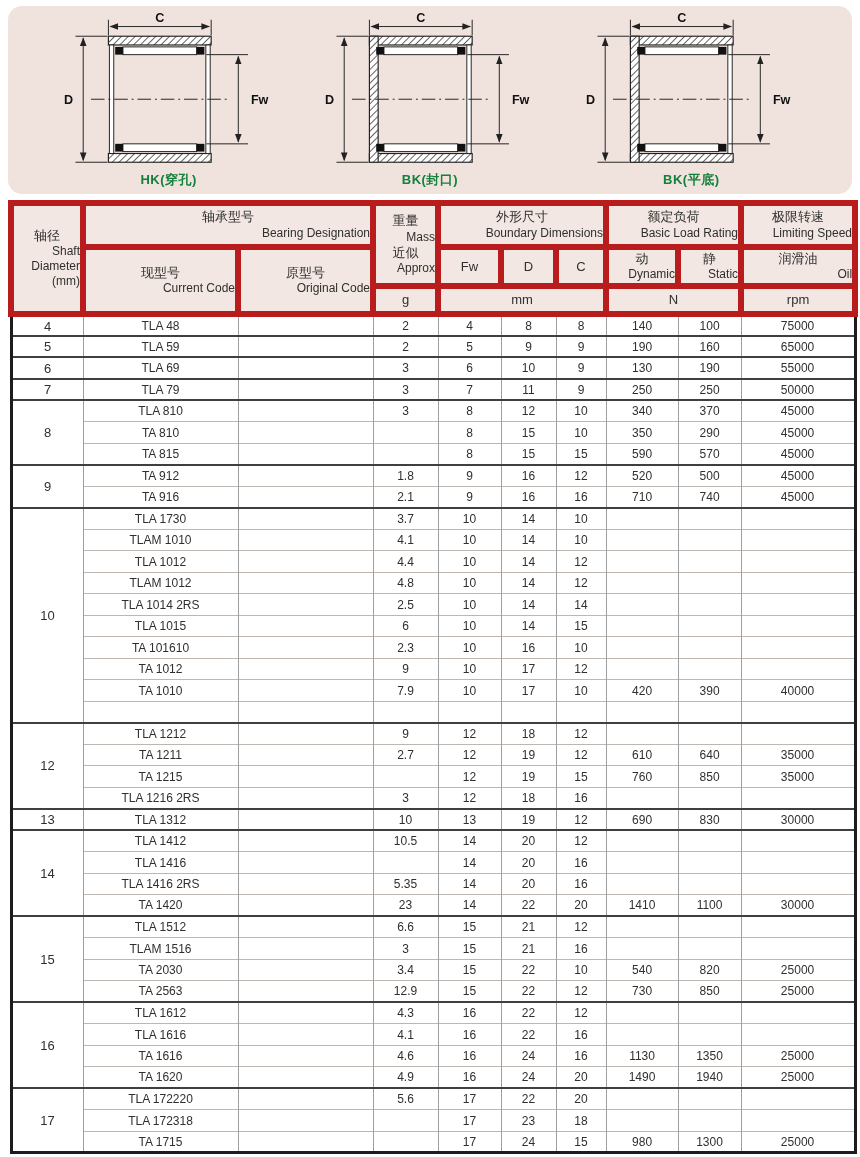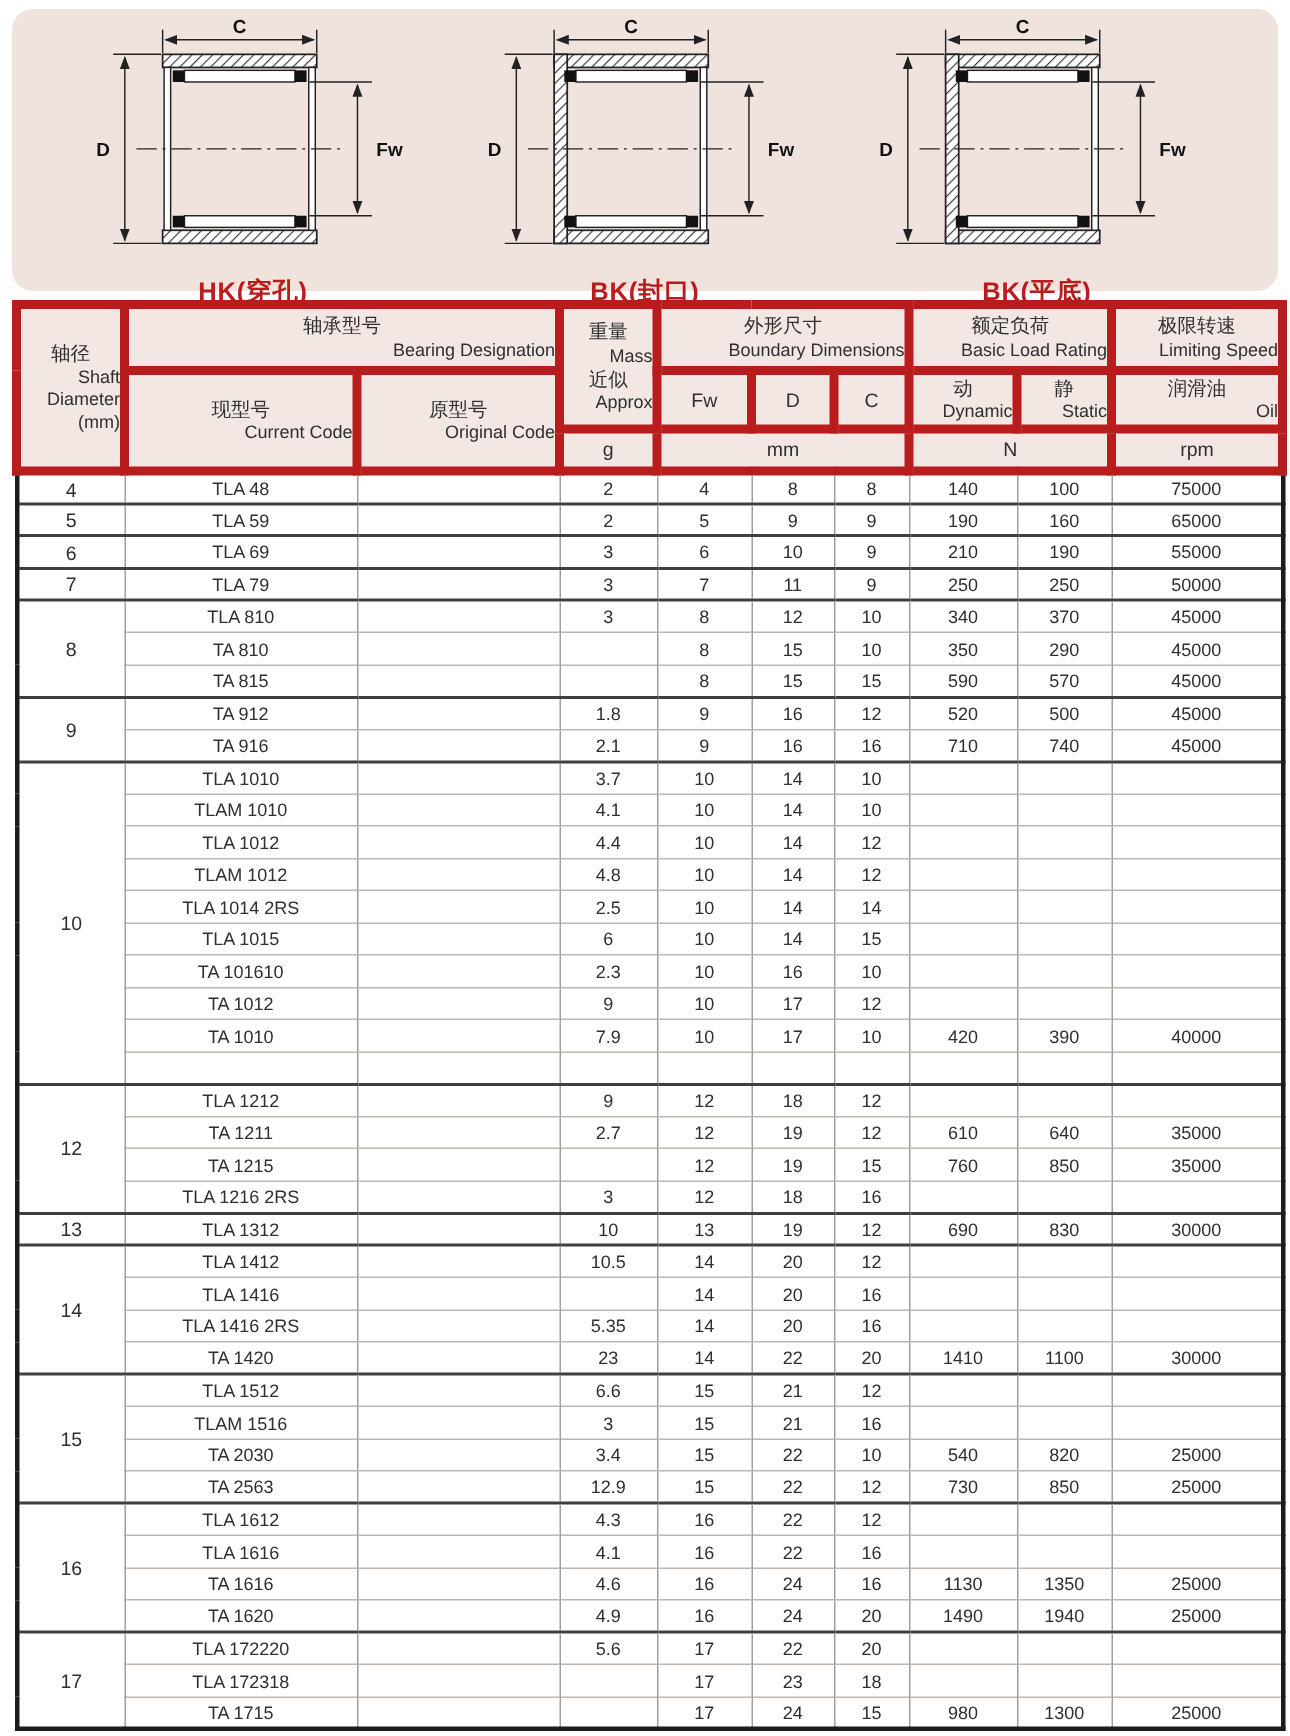--- a/index.html
+++ b/index.html
@@ -21,21 +21,21 @@
   
   .panel{
     position:relative;margin:6px 8px 6px 8px;width:844px;height:188px;
     background:var(--panel);border-radius:14px;
     display:flex;justify-content:space-around;align-items:flex-start;
     padding:6px 30px 0 30px;
   }
   .diagram{display:flex;flex-direction:column;align-items:center;width:232px;}
   .diagram svg{display:block;}
   .diagram-caption{
-    font-size:17px;font-weight:bold;color:#b91c1c;margin-top:13px;letter-spacing:0.5px;
+    font-size:13px;font-weight:bold;color:#15803d;margin-top:1px;letter-spacing:0.5px;
   }
   
   table.spec{
     margin:0 8px;width:844px;border-collapse:collapse;table-layout:fixed;
     border:3px solid var(--borderDark);
     font-size:12px;color:var(--ink);
   }
   table.spec thead td{
     background:var(--headerTint);border:6px solid #b91c1c;
     text-align:center;vertical-align:middle;line-height:1.25;
@@ -279,21 +279,21 @@
     </tbody>
     <tbody class="group">
       <tr>
         <td class="shaft" rowspan="1">6</td>
         <td class="code tint">TLA 69</td>
         <td class="orig"></td>
         <td class="mass">3</td>
         <td class="fw tint">6</td>
         <td class="d tint">10</td>
         <td class="c tint">9</td>
-        <td class="dyn">210</td>
+        <td class="dyn">130</td>
         <td class="stat">190</td>
         <td class="speed tint">55000</td>
       </tr>
     </tbody>
     <tbody class="group">
       <tr>
         <td class="shaft" rowspan="1">7</td>
         <td class="code tint">TLA 79</td>
         <td class="orig"></td>
         <td class="mass">3</td>
@@ -362,21 +362,21 @@
         <td class="d tint">16</td>
         <td class="c tint">16</td>
         <td class="dyn">710</td>
         <td class="stat">740</td>
         <td class="speed tint">45000</td>
       </tr>
     </tbody>
     <tbody class="group">
       <tr>
         <td class="shaft" rowspan="10">10</td>
-        <td class="code tint">TLA 1010</td>
+        <td class="code tint">TLA 1730</td>
         <td class="orig"></td>
         <td class="mass">3.7</td>
         <td class="fw tint">10</td>
         <td class="d tint">14</td>
         <td class="c tint">10</td>
         <td class="dyn"></td>
         <td class="stat"></td>
         <td class="speed tint"></td>
       </tr>
       <tr>

